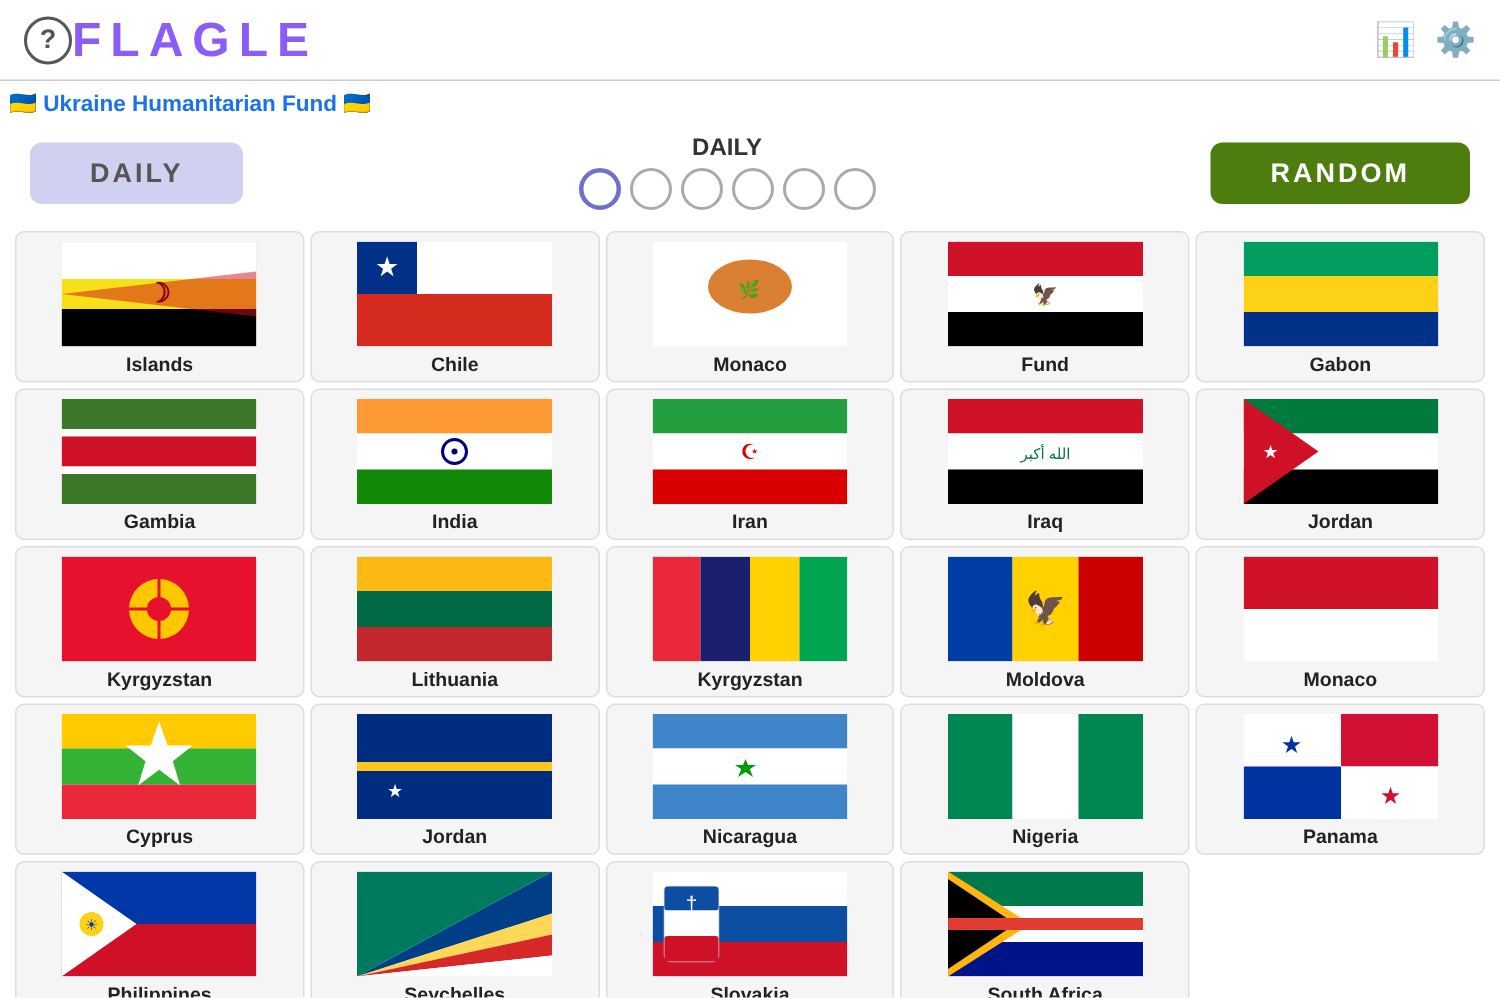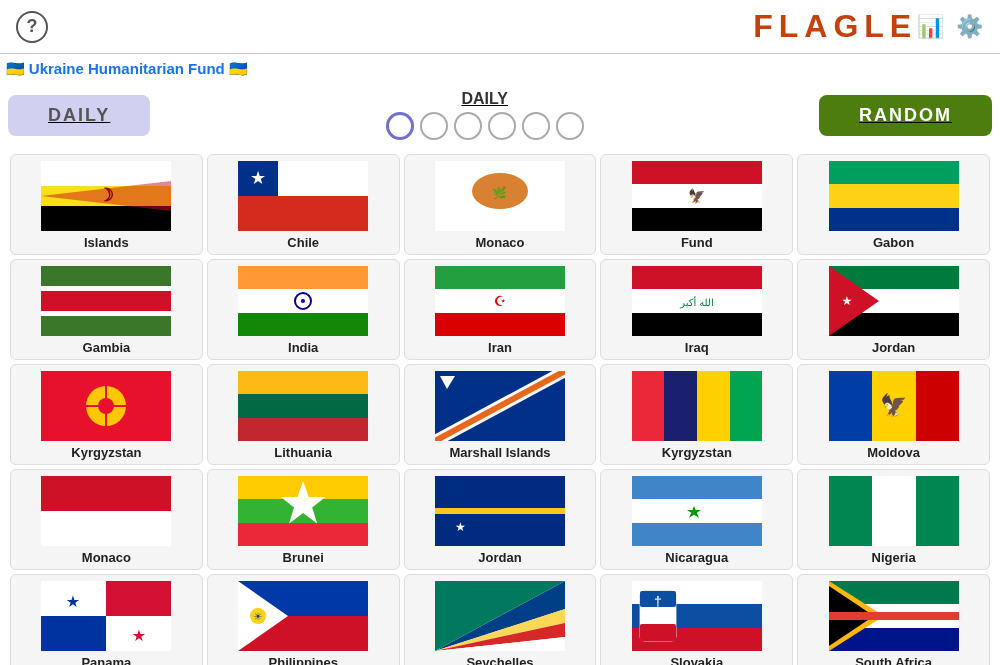--- a/index.html
+++ b/index.html
@@ -14,44 +14,43 @@
       display: flex;
       align-items: center;
       justify-content: space-between;
       padding: 8px 16px;
       border-bottom: 1px solid #ccc;
     }
     .logo {
       font-size: 32px;
       font-weight: bold;
       letter-spacing: 6px;
-      color: #c2410c;
-      text-align: right;
+      color: #8b5cf6;
+      text-align: left;
       flex: 1;
     }
     .header-icons {
       display: flex;
       gap: 12px;
       align-items: center;
     }
     .ukraine-banner {
       text-align: left;
       padding: 6px;
       font-size: 15px;
       color: #1a73e8;
       font-weight: bold;
     }
     .ukraine-banner span { color: #1a73e8; }
     .mode-bar {
       display: flex;
       align-items: center;
       justify-content: space-between;
-      padding: 6px 8px;
+      padding: 6px 20px;
       margin-bottom: 4px;
-      text-decoration: underline;
     }
     .daily-btn {
       background: #d0d0f0;
       border: none;
       border-radius: 8px;
       padding: 10px 40px;
       font-size: 18px;
       font-weight: bold;
       color: #555;
       cursor: pointer;
@@ -313,31 +312,20 @@
           <rect width="130" height="23" fill="#FDB913"></rect>
           <rect width="130" height="24" y="23" fill="#006A44"></rect>
           <rect width="130" height="23" y="47" fill="#C1272D"></rect>
         </svg>
       </div>
       <div class="flag-name">Lithuania</div>
     </div>
     <div class="flag-cell">
       <div class="flag-img">
         <svg viewBox="0 0 130 70" xmlns="http://www.w3.org/2000/svg">
-          <rect width="130" height="70" fill="#003087"></rect>
-          <line x1="0" y1="70" x2="130" y2="0" stroke="#fff" stroke-width="12"></line>
-          <line x1="0" y1="70" x2="130" y2="0" stroke="#E8671A" stroke-width="6"></line>
-          <polygon points="5,5 20,5 12,18" fill="#fff"></polygon>
-        </svg>
-      </div>
-      <div class="flag-name">Marshall Islands</div>
-    </div>
-    <div class="flag-cell">
-      <div class="flag-img">
-        <svg viewBox="0 0 130 70" xmlns="http://www.w3.org/2000/svg">
           <rect width="32" height="70" fill="#EA2839"></rect>
           <rect width="33" height="70" x="32" fill="#1A206D"></rect>
           <rect width="33" height="70" x="65" fill="#FFD100"></rect>
           <rect width="32" height="70" x="98" fill="#00A551"></rect>
         </svg>
       </div>
       <div class="flag-name">Kyrgyzstan</div>
     </div>
     <div class="flag-cell">
       <div class="flag-img">
@@ -361,21 +349,21 @@
     </div>
     <div class="flag-cell">
       <div class="flag-img">
         <svg viewBox="0 0 130 70" xmlns="http://www.w3.org/2000/svg">
           <rect width="130" height="23" fill="#FECB00"></rect>
           <rect width="130" height="24" y="23" fill="#34B233"></rect>
           <rect width="130" height="23" y="47" fill="#EA2839"></rect>
           <polygon points="65,5 73,28 97,28 78,43 85,66 65,51 45,66 52,43 33,28 57,28" fill="#fff" transform="scale(0.7) translate(28, 2)"></polygon>
         </svg>
       </div>
-      <div class="flag-name">Brunei</div>
+      <div class="flag-name">Cyprus</div>
     </div>
     <div class="flag-cell">
       <div class="flag-img">
         <svg viewBox="0 0 130 70" xmlns="http://www.w3.org/2000/svg">
           <rect width="130" height="70" fill="#002B7F"></rect>
           <rect width="130" height="6" y="32" fill="#FFC61E"></rect>
           <text x="20" y="55" font-size="12" fill="#fff">★</text>
         </svg>
       </div>
       <div class="flag-name">Jordan</div>

